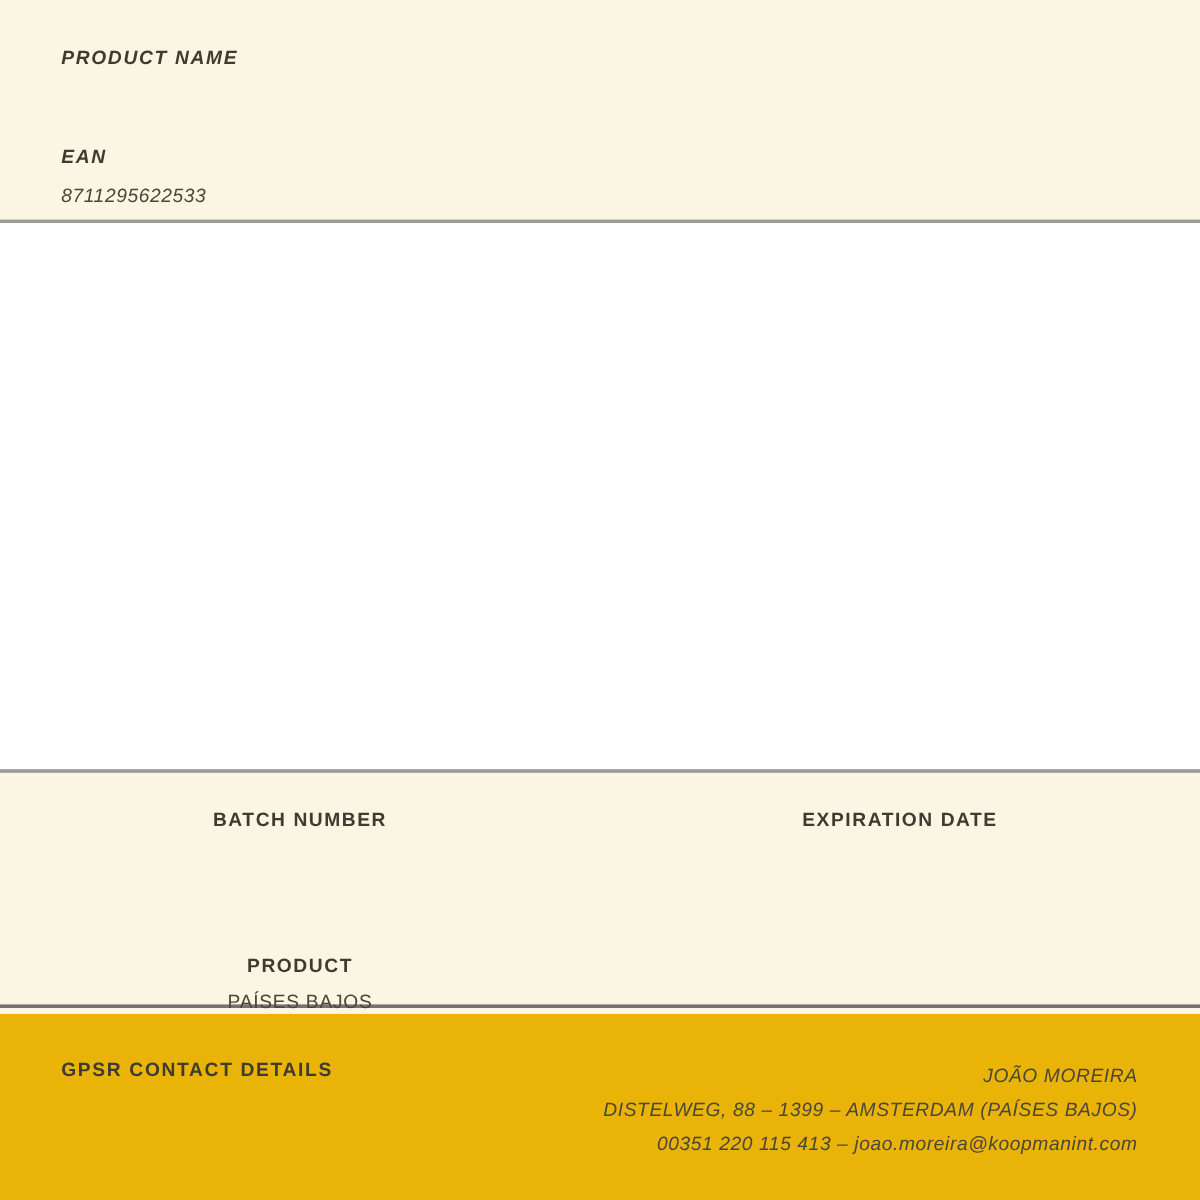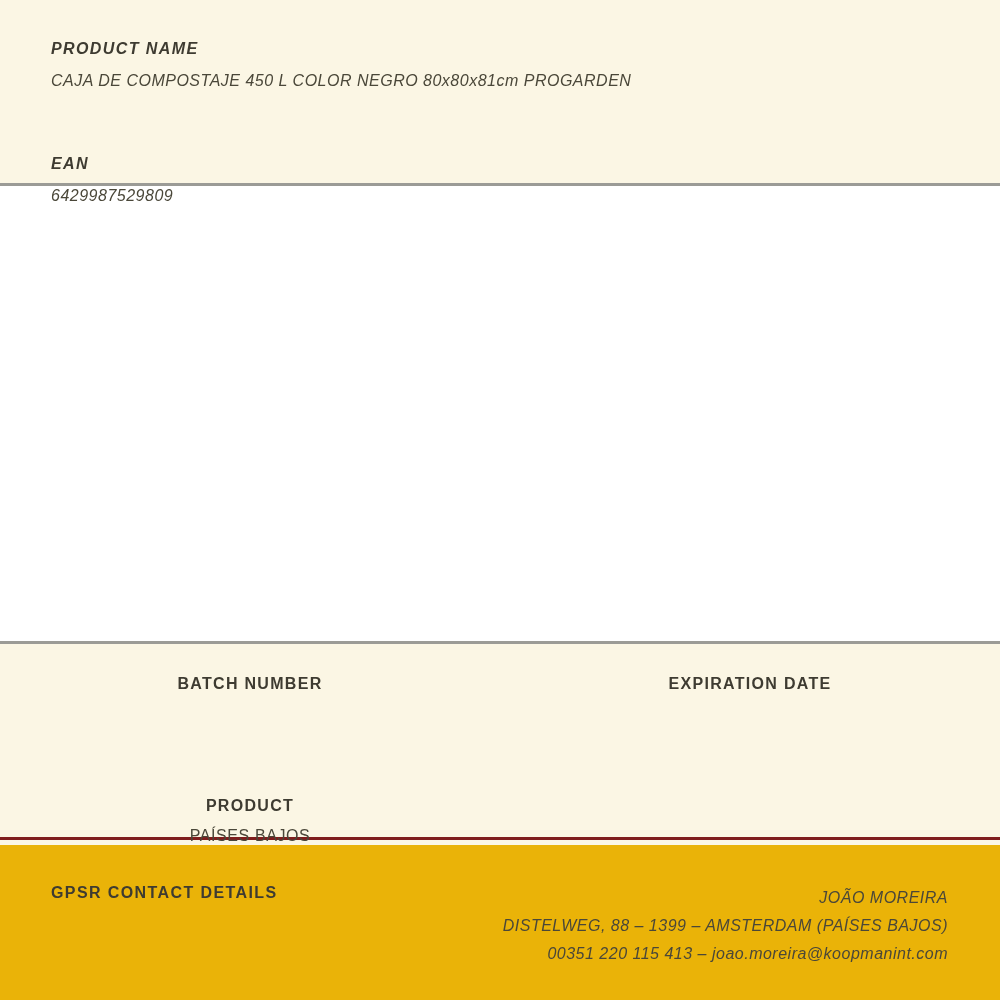--- a/index.html
+++ b/index.html
@@ -30,21 +30,21 @@
     margin-top: 14px;
   }
   .field-group + .field-group { margin-top: 65px; }
 
   .white-gap { height: 455px; background: #ffffff; }
 
   .section-mid {
     background: #fbf6e4;
     height: 199px;
     border-top: 3px solid #9b9b96;
-    border-bottom: 3px solid #7f1d1d;
+    border-bottom: 3px solid #737373;
     padding-top: 31px;
   }
   .mid-row {
     display: grid;
     grid-template-columns: 1fr 1fr;
     text-align: center;
   }
   .mid-row-2 { margin-top: 74px; }
   .mid-cell-label {
     font-size: 16px;
@@ -85,25 +85,24 @@
     line-height: 28px;
     font-style: italic;
   }
 </style>
 </head>
 <body>
 
 <div class="section-top">
   <div class="field-group">
     <div class="field-label">PRODUCT NAME</div>
-    <div class="field-value">CAJA DE COMPOSTAJE 450 L COLOR NEGRO 80x80x81cm PROGARDEN</div>
   </div>
   <div class="field-group">
     <div class="field-label">EAN</div>
-    <div class="field-value">6429987529809</div>
+    <div class="field-value">8711295622533</div>
   </div>
 </div>
 
 <div class="white-gap"></div>
 
 <div class="section-mid">
   <div class="mid-row">
     <div>
       <div class="mid-cell-label">BATCH NUMBER</div>
       <div class="mid-cell-value"></div>

